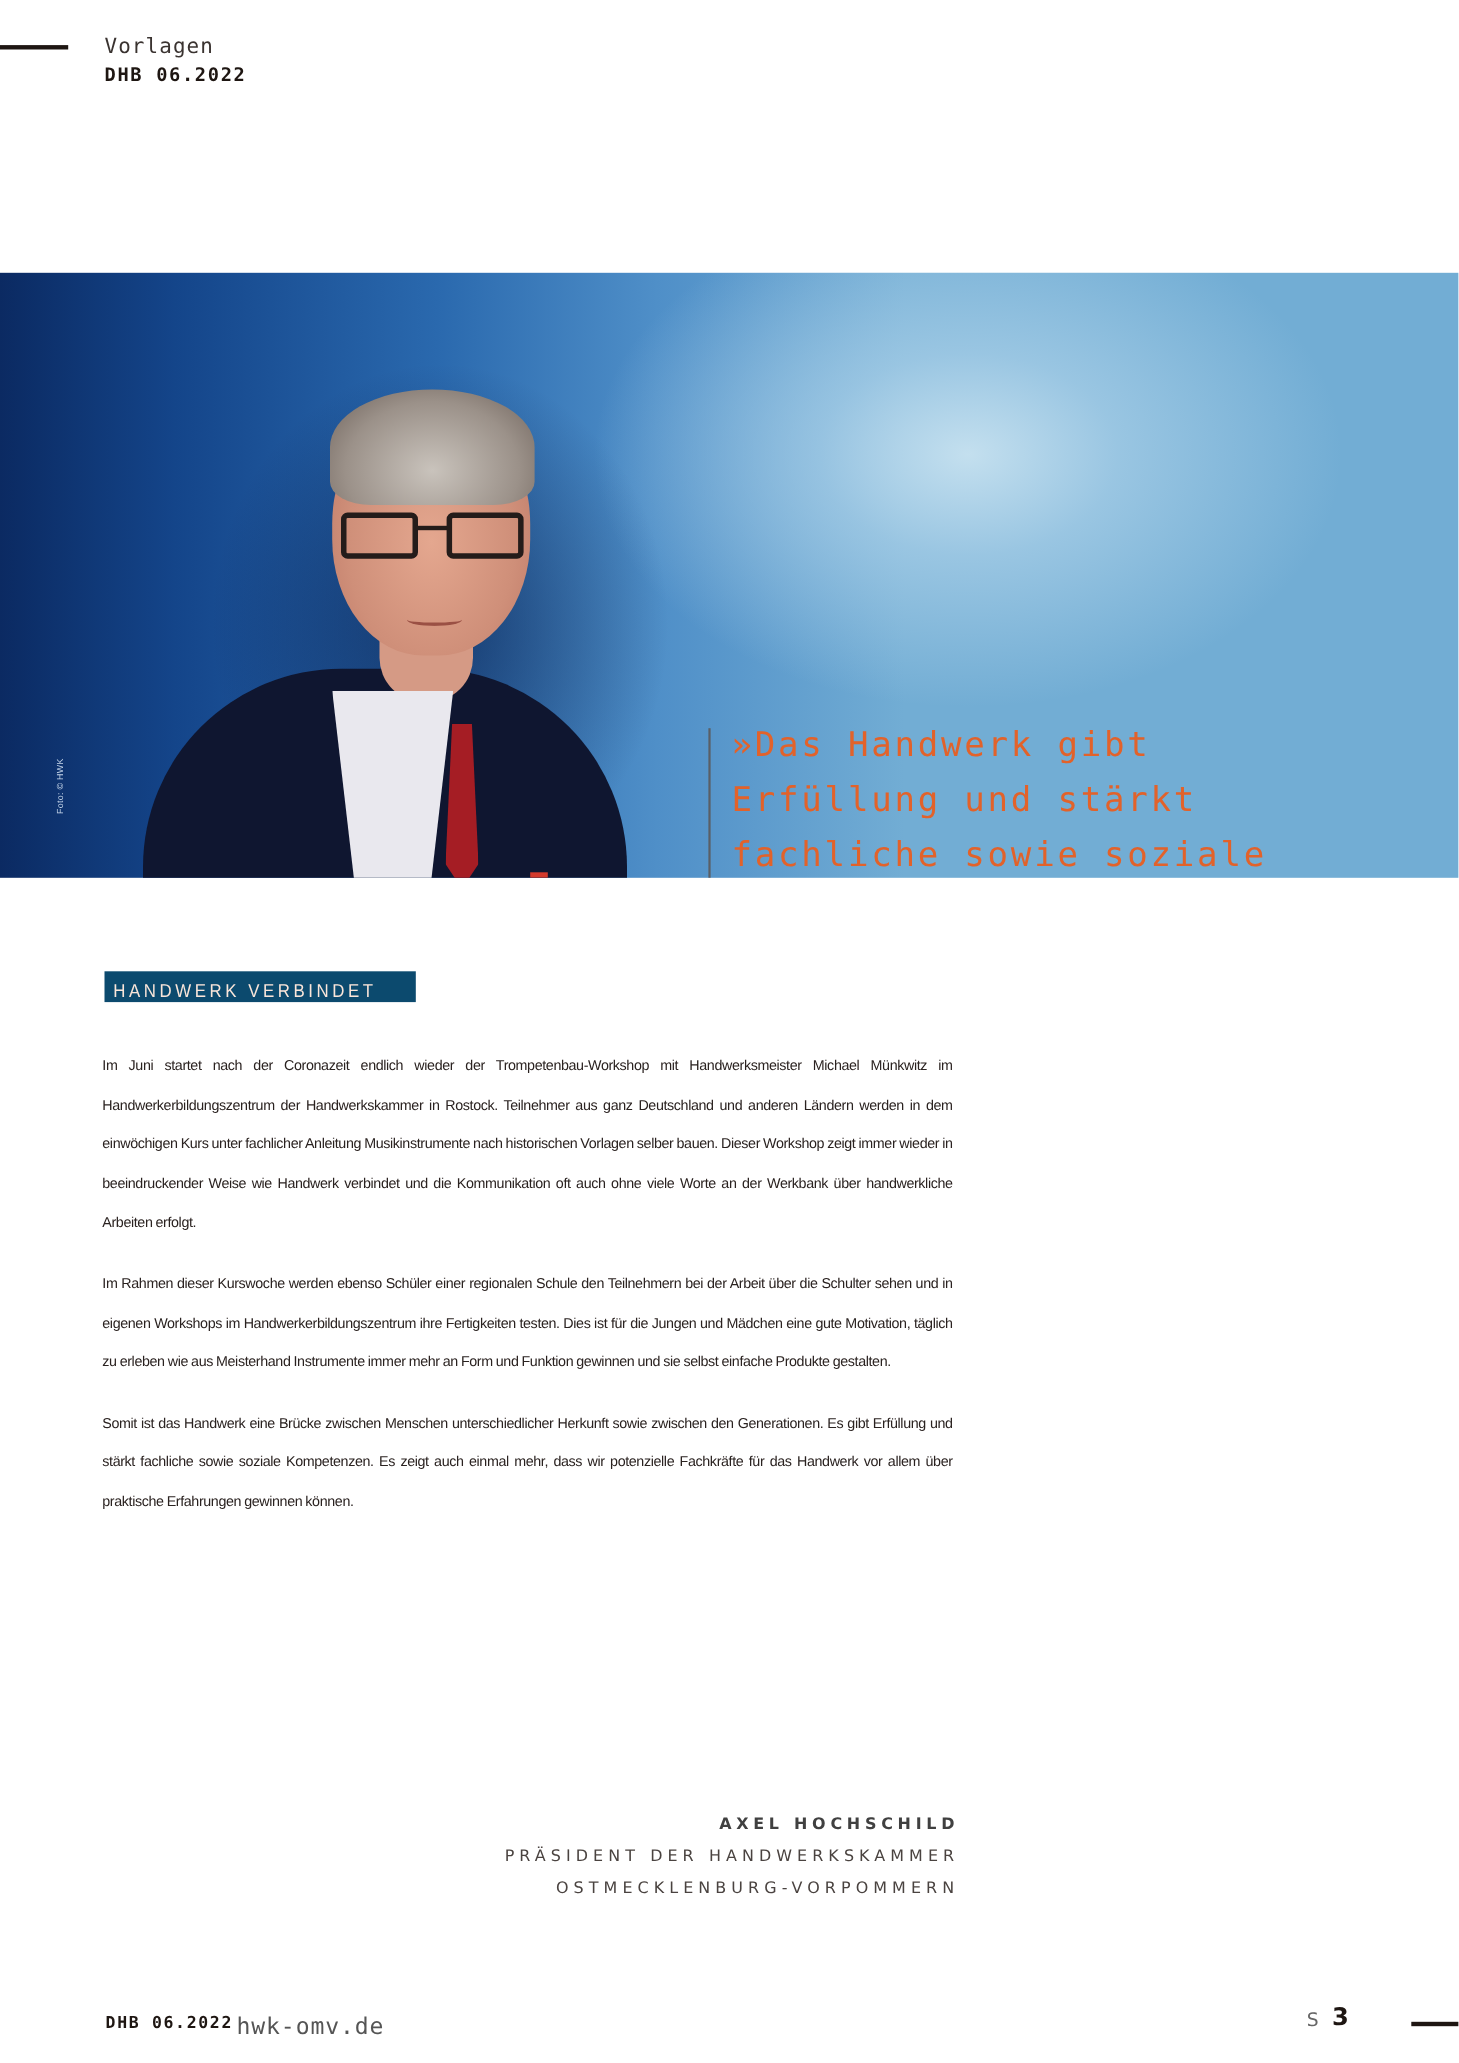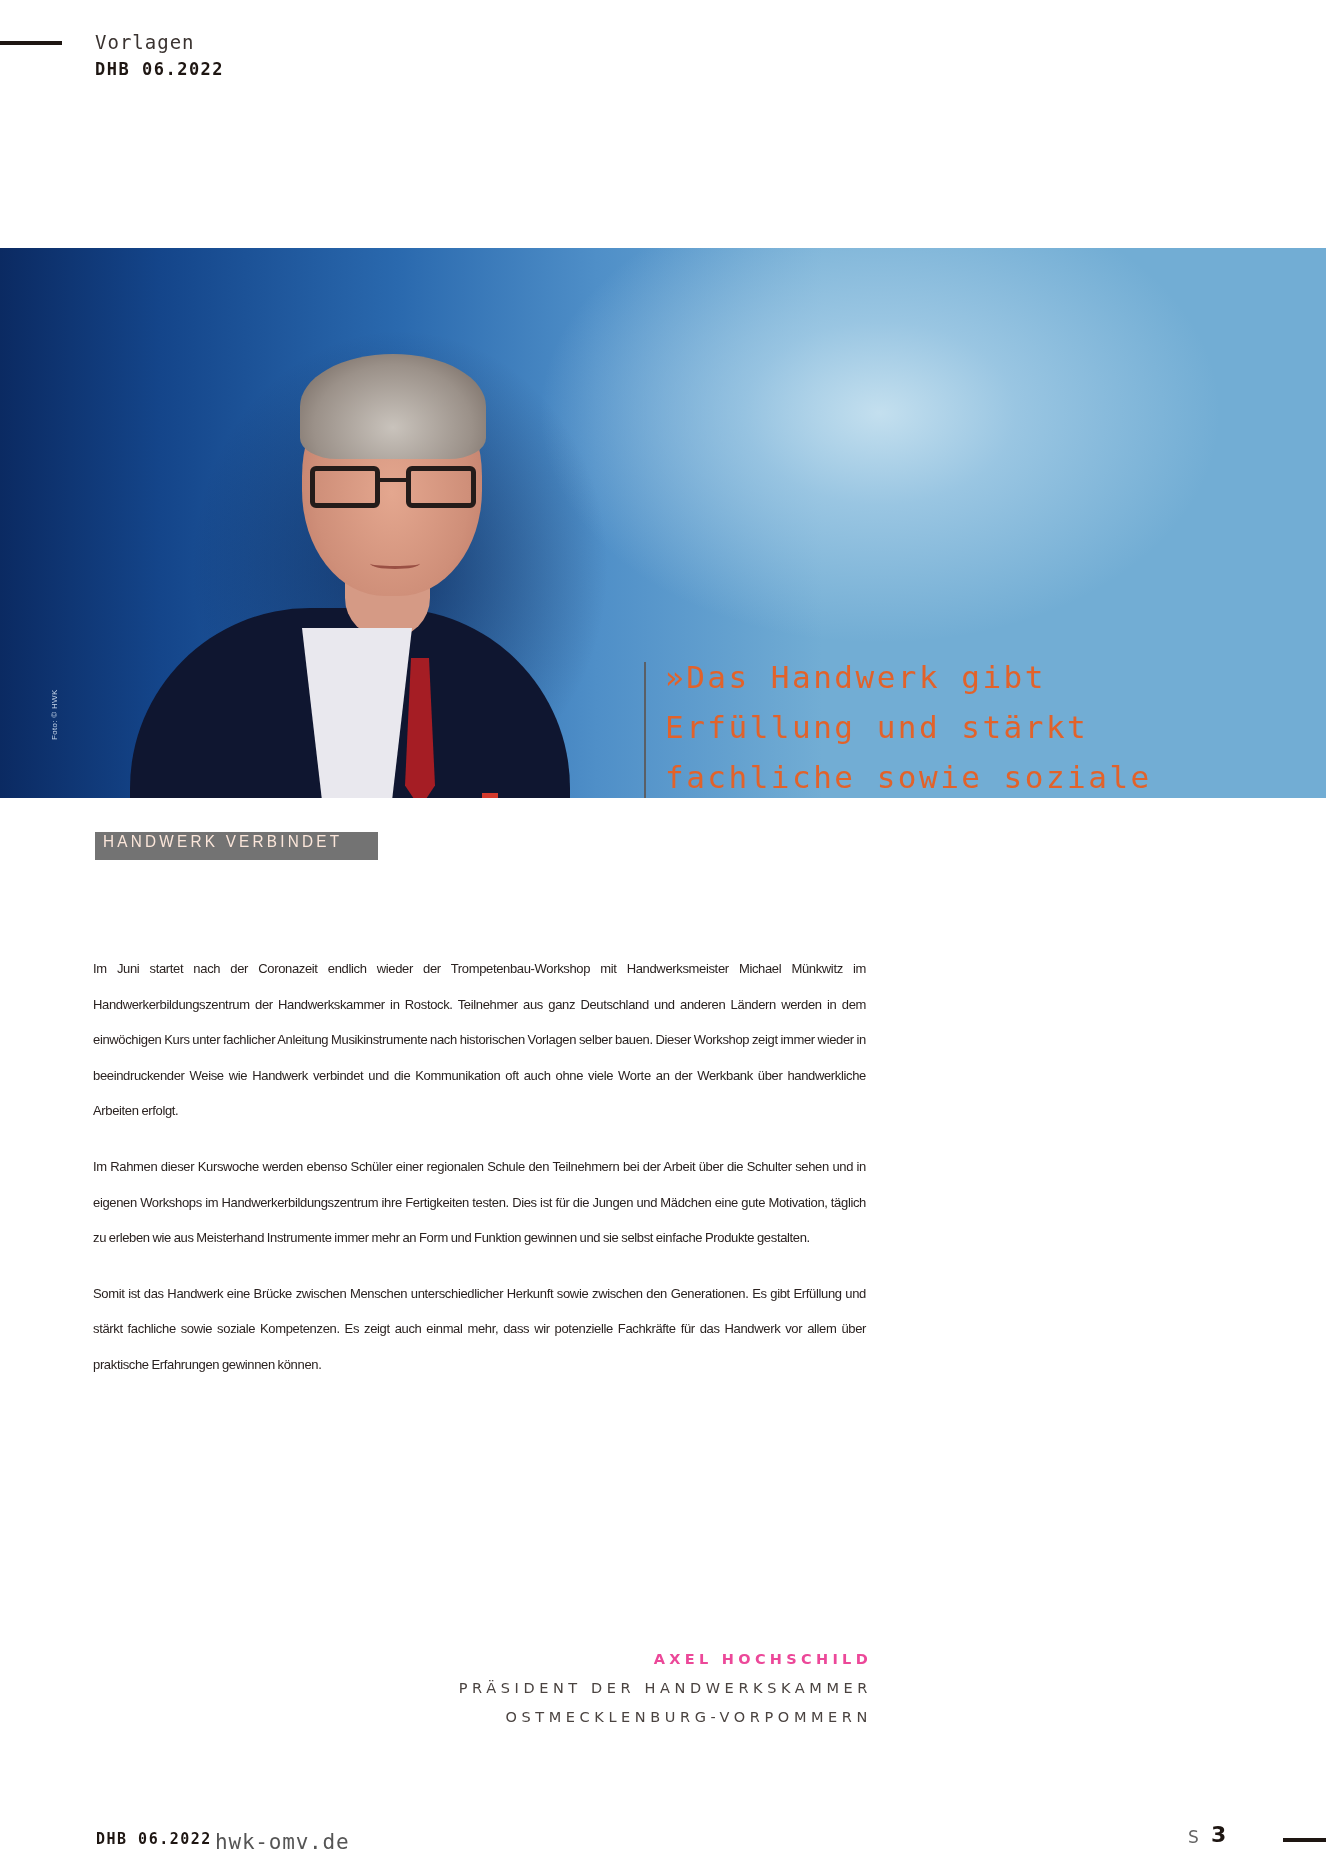--- a/index.html
+++ b/index.html
@@ -28,28 +28,28 @@
   .glasses { position: absolute; left: 310px; top: 218px; width: 170px; height: 44px; }
   .glasses .lens { position: absolute; top: 0; width: 70px; height: 42px; border: 5px solid #241c1a; border-radius: 6px; box-sizing: border-box; }
   .glasses .lens.l { left: 0; }
   .glasses .lens.r { left: 96px; }
   .glasses .bridge { position: absolute; left: 68px; top: 12px; width: 30px; height: 4px; background: #241c1a; }
   .mouth { position: absolute; left: 370px; top: 310px; width: 50px; height: 8px; border-bottom: 3px solid #9a5044; border-radius: 0 0 50% 50%; }
 
   .quote { position: absolute; left: 644px; top: 414px; border-left: 2px solid #5a5f66; padding-left: 19px; height: 170px; }
   .quote-text { font-family: "DejaVu Sans Mono", monospace; font-size: 31px; line-height: 50px; color: #e2622a; letter-spacing: 2.5px; margin-top: -10px; white-space: pre-line; }
 
-  .tag { position: absolute; left: 95px; top: 832px; height: 28px; background: #737373; padding: 0 9px 0 8px; display: flex; align-items: flex-start; }
+  .tag { position: absolute; left: 95px; top: 883px; height: 28px; background: #0c4a6e; padding: 0 9px 0 8px; display: flex; align-items: flex-end; }
   .tag-text { font-family: "Liberation Sans", sans-serif; font-size: 17px; color: #fbe6da; letter-spacing: 3.6px; transform: scaleX(0.9); transform-origin: left center; white-space: nowrap; }
 
   .article { position: absolute; left: 93px; top: 951px; width: 773px; }
   .article p { margin: 0 0 20px 0; font-family: "Liberation Sans Narrow", "Liberation Sans", sans-serif; font-size: 13px; line-height: 35.6px; color: #2a2220; text-align: justify; letter-spacing: -0.35px; word-spacing: -0.5px; }
 
   .signature { position: absolute; right: 458px; top: 1645px; text-align: right; }
-  .sig-name { font-family: "DejaVu Sans", sans-serif; font-size: 14.5px; font-weight: bold; letter-spacing: 4.3px; color: #ec4899; line-height: 29px; margin-right: -4px; text-align: right; }
+  .sig-name { font-family: "DejaVu Sans", sans-serif; font-size: 14.5px; font-weight: bold; letter-spacing: 4.3px; color: #404040; line-height: 29px; margin-right: -4px; text-align: right; }
   .sig-line { font-family: "DejaVu Sans", sans-serif; font-size: 14.5px; letter-spacing: 4.6px; color: #4a4340; line-height: 29px; margin-right: -4px; }
 
   .footer-issue { position: absolute; left: 96px; top: 1830px; font-family: "DejaVu Sans Mono", monospace; font-size: 15px; font-weight: bold; letter-spacing: 1.5px; color: #1e1612; }
   .footer-url { position: absolute; left: 215px; top: 1830px; font-family: "DejaVu Sans Mono", monospace; font-size: 21px; letter-spacing: 0.8px; color: #555; }
   .page-prefix { position: absolute; left: 1188px; top: 1827px; font-family: "DejaVu Sans", sans-serif; font-size: 17px; color: #666; }
   .page-number { position: absolute; left: 1211px; top: 1822px; font-family: "DejaVu Sans", sans-serif; font-size: 22px; font-weight: bold; color: #1e1612; }
   .bottom-rule { position: absolute; left: 1283px; top: 1838px; width: 43px; height: 4px; background: #1e1612; }
 </style>
 </head>
 <body>

